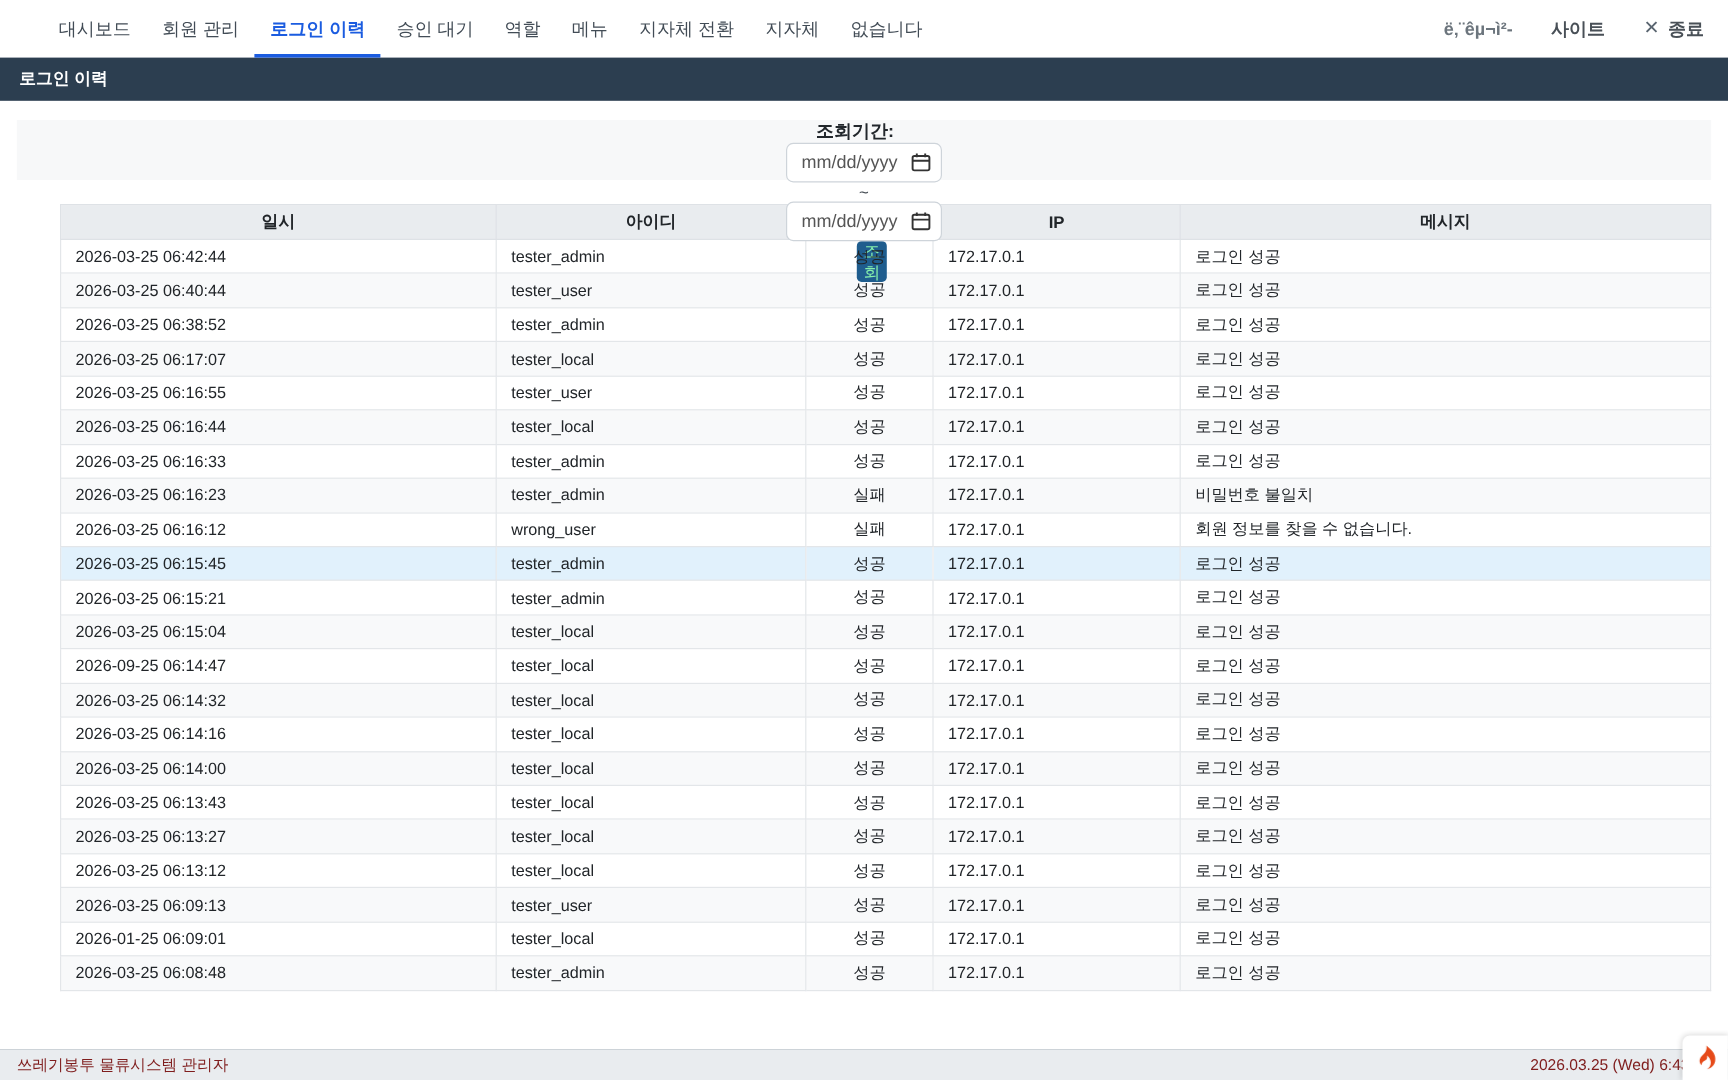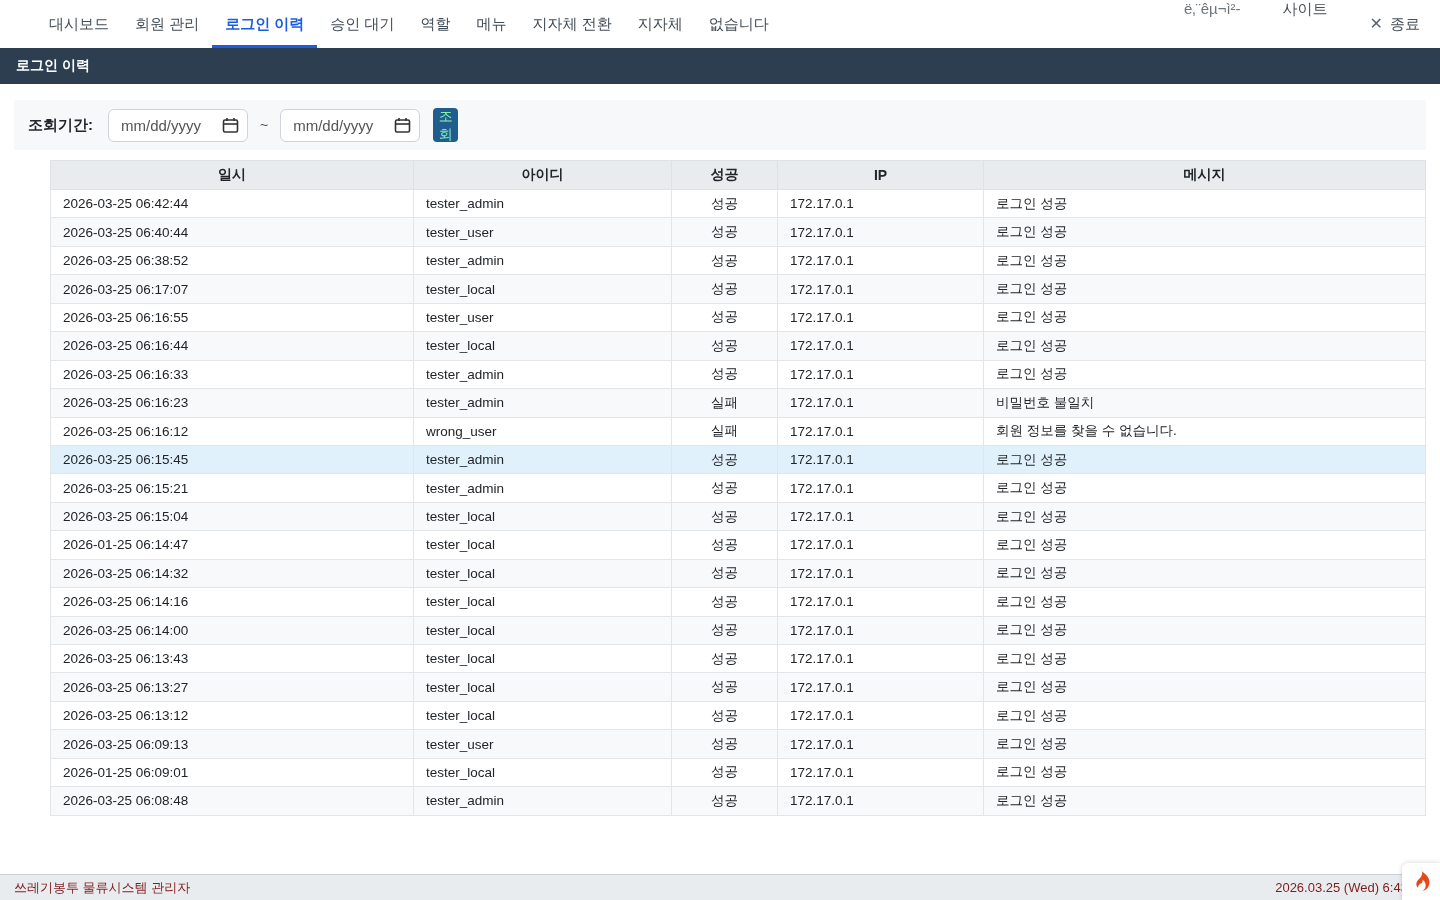--- a/index.html
+++ b/index.html
@@ -19,45 +19,45 @@
   .topbar{height:48px;display:flex;align-items:stretch;background:#fff;padding:0 20px 0 16px;}
   .brand{display:flex;align-items:center;gap:10px;}
   .logo{width:25px;height:25px;background:#2268e8;border-radius:5px;position:relative;flex:0 0 auto;}
   .logo::before{content:"";position:absolute;left:3px;top:3px;width:10px;height:10px;background:#fff;}
   .logo::after{content:"";position:absolute;right:3px;bottom:3px;width:12px;height:12px;background:#fff;}
   .app-title{font-size:17px;font-weight:700;color:#111;white-space:nowrap;}
   .main-nav{display:flex;align-items:stretch;margin-left:20px;}
   .nav-item{display:flex;align-items:center;padding:0 13px;font-size:15px;color:#424c56;
     text-decoration:none;cursor:pointer;white-space:nowrap;font-weight:500;}
   .nav-item.active{color:var(--accent);font-weight:700;border-bottom:3px solid var(--accent);padding-top:3px;}
-  .topbar-right{margin-left:auto;display:flex;gap:42px;}
+  .topbar-right{margin-left:auto;display:flex;align-items:center;gap:32px;font-weight:bold;}
   .org-text{font-size:15px;color:#6c757d;}
   .site-link{font-size:15px;color:#495057;text-decoration:none;cursor:pointer;}
   .exit-link{font-size:15px;color:#495057;text-decoration:none;cursor:pointer;display:flex;align-items:center;gap:7px;}
   .x-icon{font-size:16px;color:#5a6570;line-height:1;}
 
   
   .pagebar{height:36px;background:var(--dark-bar);color:#fff;display:flex;align-items:center;
     padding:0 16px;font-size:14px;font-weight:700;}
 
   
   .content{padding:16px 14px 0;}
-  .filter-panel{height:50px;background:#f7f8f9;display:flex;align-items:center;padding:0 14px;}
+  .filter-panel{height:50px;background:#f7f8f9;display:flex;align-items:center;padding:0 14px;flex-direction:column;}
   .filter-label{font-size:15px;font-weight:700;color:#22272c;margin-right:15px;}
   .date-wrap{position:relative;}
-  .date-input{width:140px;height:33px;border:1px solid #ced4da;border-radius:6px;background:#fff;
+  .date-input{width:130px;height:33px;border:1px solid #ced4da;border-radius:6px;background:#fff;
     padding:0 32px 0 12px;font-size:15px;color:#333;font-family:inherit;}
   .date-input::placeholder{color:#555;}
   .cal-icon{position:absolute;right:9px;top:8px;pointer-events:none;}
   .range-sep{margin:0 12px;font-size:14px;color:#495057;}
   .search-btn{margin-left:13px;width:25px;height:34px;background:var(--btn-blue);color:#86efac;border:none;
     border-radius:4px;font-size:14px;cursor:pointer;font-family:inherit;}
 
   
-  .table-wrap{margin-top:10px;padding-left:36px;}
+  .table-wrap{margin-top:20px;padding-left:36px;}
   table{width:100%;border-collapse:collapse;font-size:13.5px;table-layout:fixed;}
   th{background:var(--head-bg);border:1px solid var(--border);height:29px;font-size:14px;
      font-weight:700;color:#212529;text-align:center;}
   td{border:1px solid #e3e6e9;height:28.45px;padding:0 12px;color:#212529;overflow:hidden;
      white-space:nowrap;text-overflow:ellipsis;}
   td.center{text-align:center;}
   tbody tr:nth-child(even){background:var(--zebra);}
   tbody tr.hl{background:var(--hl-row);}
 
   
@@ -220,21 +220,21 @@
             <td>로그인 성공</td>
           </tr>
           <tr>
             <td>2026-03-25 06:15:04</td>
             <td>tester_local</td>
             <td class="center">성공</td>
             <td>172.17.0.1</td>
             <td>로그인 성공</td>
           </tr>
           <tr>
-            <td>2026-01-25 06:14:47</td>
+            <td>2026-09-25 06:14:47</td>
             <td>tester_local</td>
             <td class="center">성공</td>
             <td>172.17.0.1</td>
             <td>로그인 성공</td>
           </tr>
           <tr>
             <td>2026-03-25 06:14:32</td>
             <td>tester_local</td>
             <td class="center">성공</td>
             <td>172.17.0.1</td>

